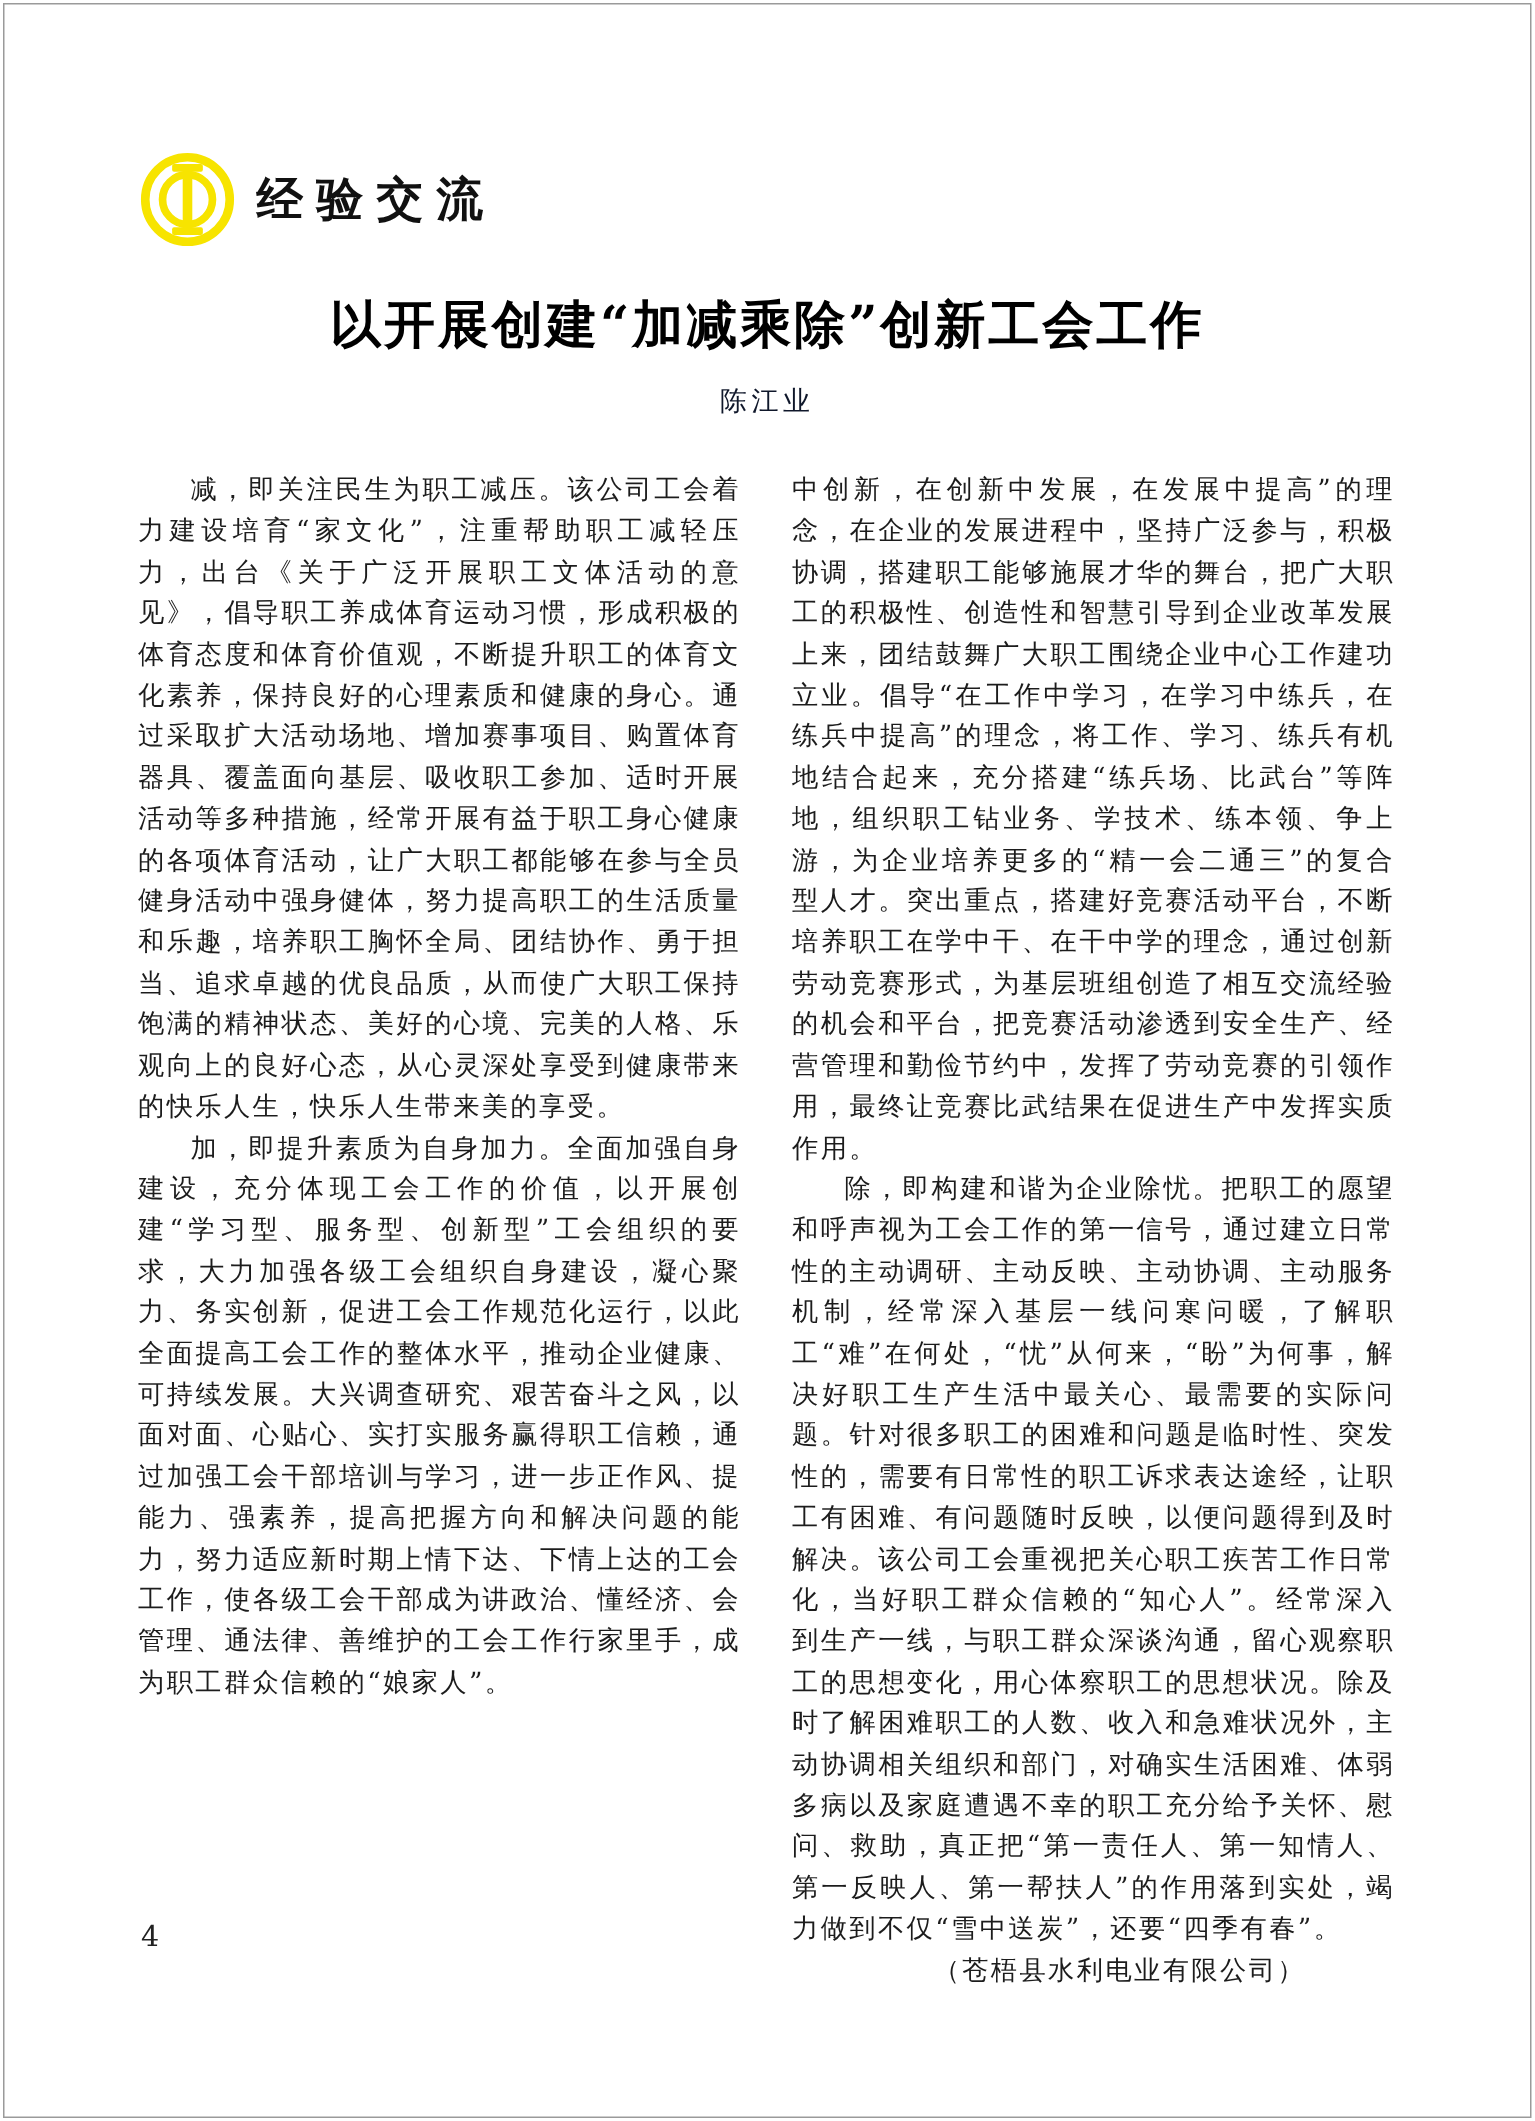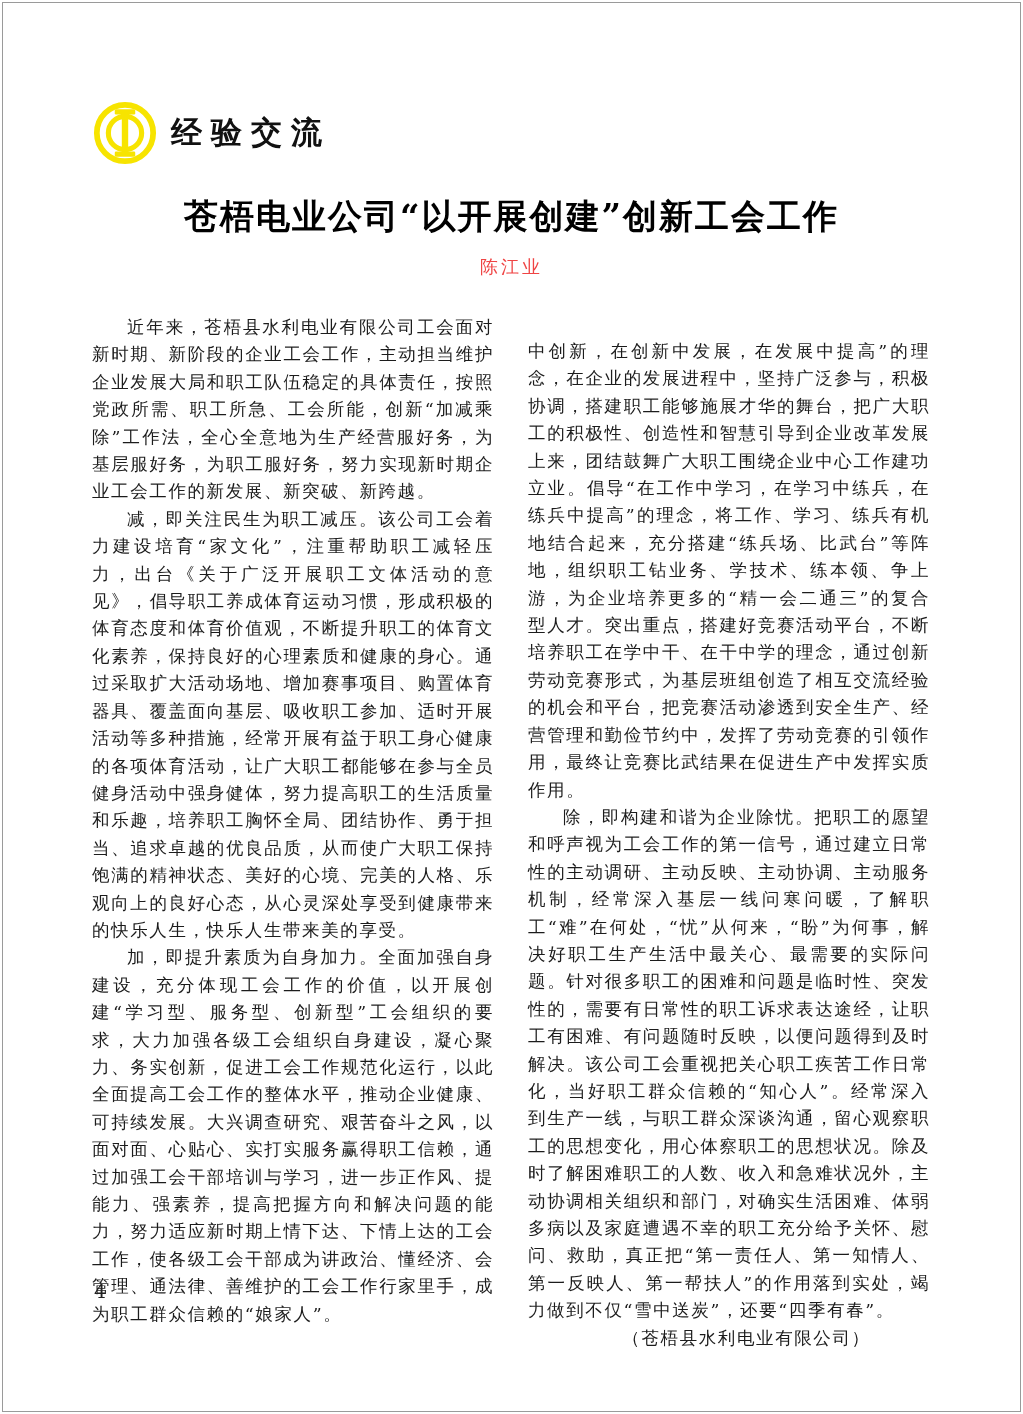--- a/index.html
+++ b/index.html
@@ -52,34 +52,34 @@
     letter-spacing: 2px;
     color: #000000;
   }
   .author {
     position: absolute;
     left: 90px; top: 255px;
     width: 843px;
     text-align: center;
     font-size: 18px;
     letter-spacing: 3px;
-    color: #ef4444;
+    color: #0f172a;
   }
   .column {
     position: absolute;
     top: 314px;
     width: 402px;
     font-size: 17.5px;
     line-height: 27.4px;
     letter-spacing: 1.6px;
     text-align: justify;
     color: #1c1c1c;
   }
   .column-left  { left: 92px; }
-  .column-right { left: 528px; margin-top: 24px; }
+  .column-right { left: 528px; }
   .column p {
     margin: 0;
     text-indent: 2em;
   }
   .column p.no-indent { text-indent: 0; }
   .attribution {
     margin: 0;
     text-align: center;
     text-indent: 0;
   }
@@ -104,26 +104,25 @@
       </g>
       <g fill="#F7E400" stroke="none">
         <rect x="45" y="16" width="10" height="68"></rect>
         <rect x="34" y="13" width="32" height="8" rx="2"></rect>
         <rect x="34" y="79" width="32" height="8" rx="2"></rect>
       </g>
     </svg>
     <div class="section-label">经验交流</div>
   </div>
 
-  <h1 class="title" style="margin:0;">苍梧电业公司“以开展创建”创新工会工作</h1>
+  <h1 class="title" style="margin:0;">以开展创建“加减乘除”创新工会工作</h1>
 
   <div class="author">陈江业</div>
 
   <div class="column column-left">
-    <p>近年来，苍梧县水利电业有限公司工会面对新时期、新阶段的企业工会工作，主动担当维护企业发展大局和职工队伍稳定的具体责任，按照党政所需、职工所急、工会所能，创新“加减乘除”工作法，全心全意地为生产经营服好务，为基层服好务，为职工服好务，努力实现新时期企业工会工作的新发展、新突破、新跨越。</p>
     <p>减，即关注民生为职工减压。该公司工会着力建设培育“家文化”，注重帮助职工减轻压力，出台《关于广泛开展职工文体活动的意见》，倡导职工养成体育运动习惯，形成积极的体育态度和体育价值观，不断提升职工的体育文化素养，保持良好的心理素质和健康的身心。通过采取扩大活动场地、增加赛事项目、购置体育器具、覆盖面向基层、吸收职工参加、适时开展活动等多种措施，经常开展有益于职工身心健康的各项体育活动，让广大职工都能够在参与全员健身活动中强身健体，努力提高职工的生活质量和乐趣，培养职工胸怀全局、团结协作、勇于担当、追求卓越的优良品质，从而使广大职工保持饱满的精神状态、美好的心境、完美的人格、乐观向上的良好心态，从心灵深处享受到健康带来的快乐人生，快乐人生带来美的享受。</p>
     <p>加，即提升素质为自身加力。全面加强自身建设，充分体现工会工作的价值，以开展创建“学习型、服务型、创新型”工会组织的要求，大力加强各级工会组织自身建设，凝心聚力、务实创新，促进工会工作规范化运行，以此全面提高工会工作的整体水平，推动企业健康、可持续发展。大兴调查研究、艰苦奋斗之风，以面对面、心贴心、实打实服务赢得职工信赖，通过加强工会干部培训与学习，进一步正作风、提能力、强素养，提高把握方向和解决问题的能力，努力适应新时期上情下达、下情上达的工会工作，使各级工会干部成为讲政治、懂经济、会管理、通法律、善维护的工会工作行家里手，成为职工群众信赖的“娘家人”。</p>
   </div>
 
   <div class="column column-right">
     <p class="no-indent">中创新，在创新中发展，在发展中提高”的理念，在企业的发展进程中，坚持广泛参与，积极协调，搭建职工能够施展才华的舞台，把广大职工的积极性、创造性和智慧引导到企业改革发展上来，团结鼓舞广大职工围绕企业中心工作建功立业。倡导“在工作中学习，在学习中练兵，在练兵中提高”的理念，将工作、学习、练兵有机地结合起来，充分搭建“练兵场、比武台”等阵地，组织职工钻业务、学技术、练本领、争上游，为企业培养更多的“精一会二通三”的复合型人才。突出重点，搭建好竞赛活动平台，不断培养职工在学中干、在干中学的理念，通过创新劳动竞赛形式，为基层班组创造了相互交流经验的机会和平台，把竞赛活动渗透到安全生产、经营管理和勤俭节约中，发挥了劳动竞赛的引领作用，最终让竞赛比武结果在促进生产中发挥实质作用。</p>
     <p>除，即构建和谐为企业除忧。把职工的愿望和呼声视为工会工作的第一信号，通过建立日常性的主动调研、主动反映、主动协调、主动服务机制，经常深入基层一线问寒问暖，了解职工“难”在何处，“忧”从何来，“盼”为何事，解决好职工生产生活中最关心、最需要的实际问题。针对很多职工的困难和问题是临时性、突发性的，需要有日常性的职工诉求表达途经，让职工有困难、有问题随时反映，以便问题得到及时解决。该公司工会重视把关心职工疾苦工作日常化，当好职工群众信赖的“知心人”。经常深入到生产一线，与职工群众深谈沟通，留心观察职工的思想变化，用心体察职工的思想状况。除及时了解困难职工的人数、收入和急难状况外，主动协调相关组织和部门，对确实生活困难、体弱多病以及家庭遭遇不幸的职工充分给予关怀、慰问、救助，真正把“第一责任人、第一知情人、第一反映人、第一帮扶人”的作用落到实处，竭力做到不仅“雪中送炭”，还要“四季有春”。</p>
     <p class="attribution">（苍梧县水利电业有限公司）</p>
   </div>
 

